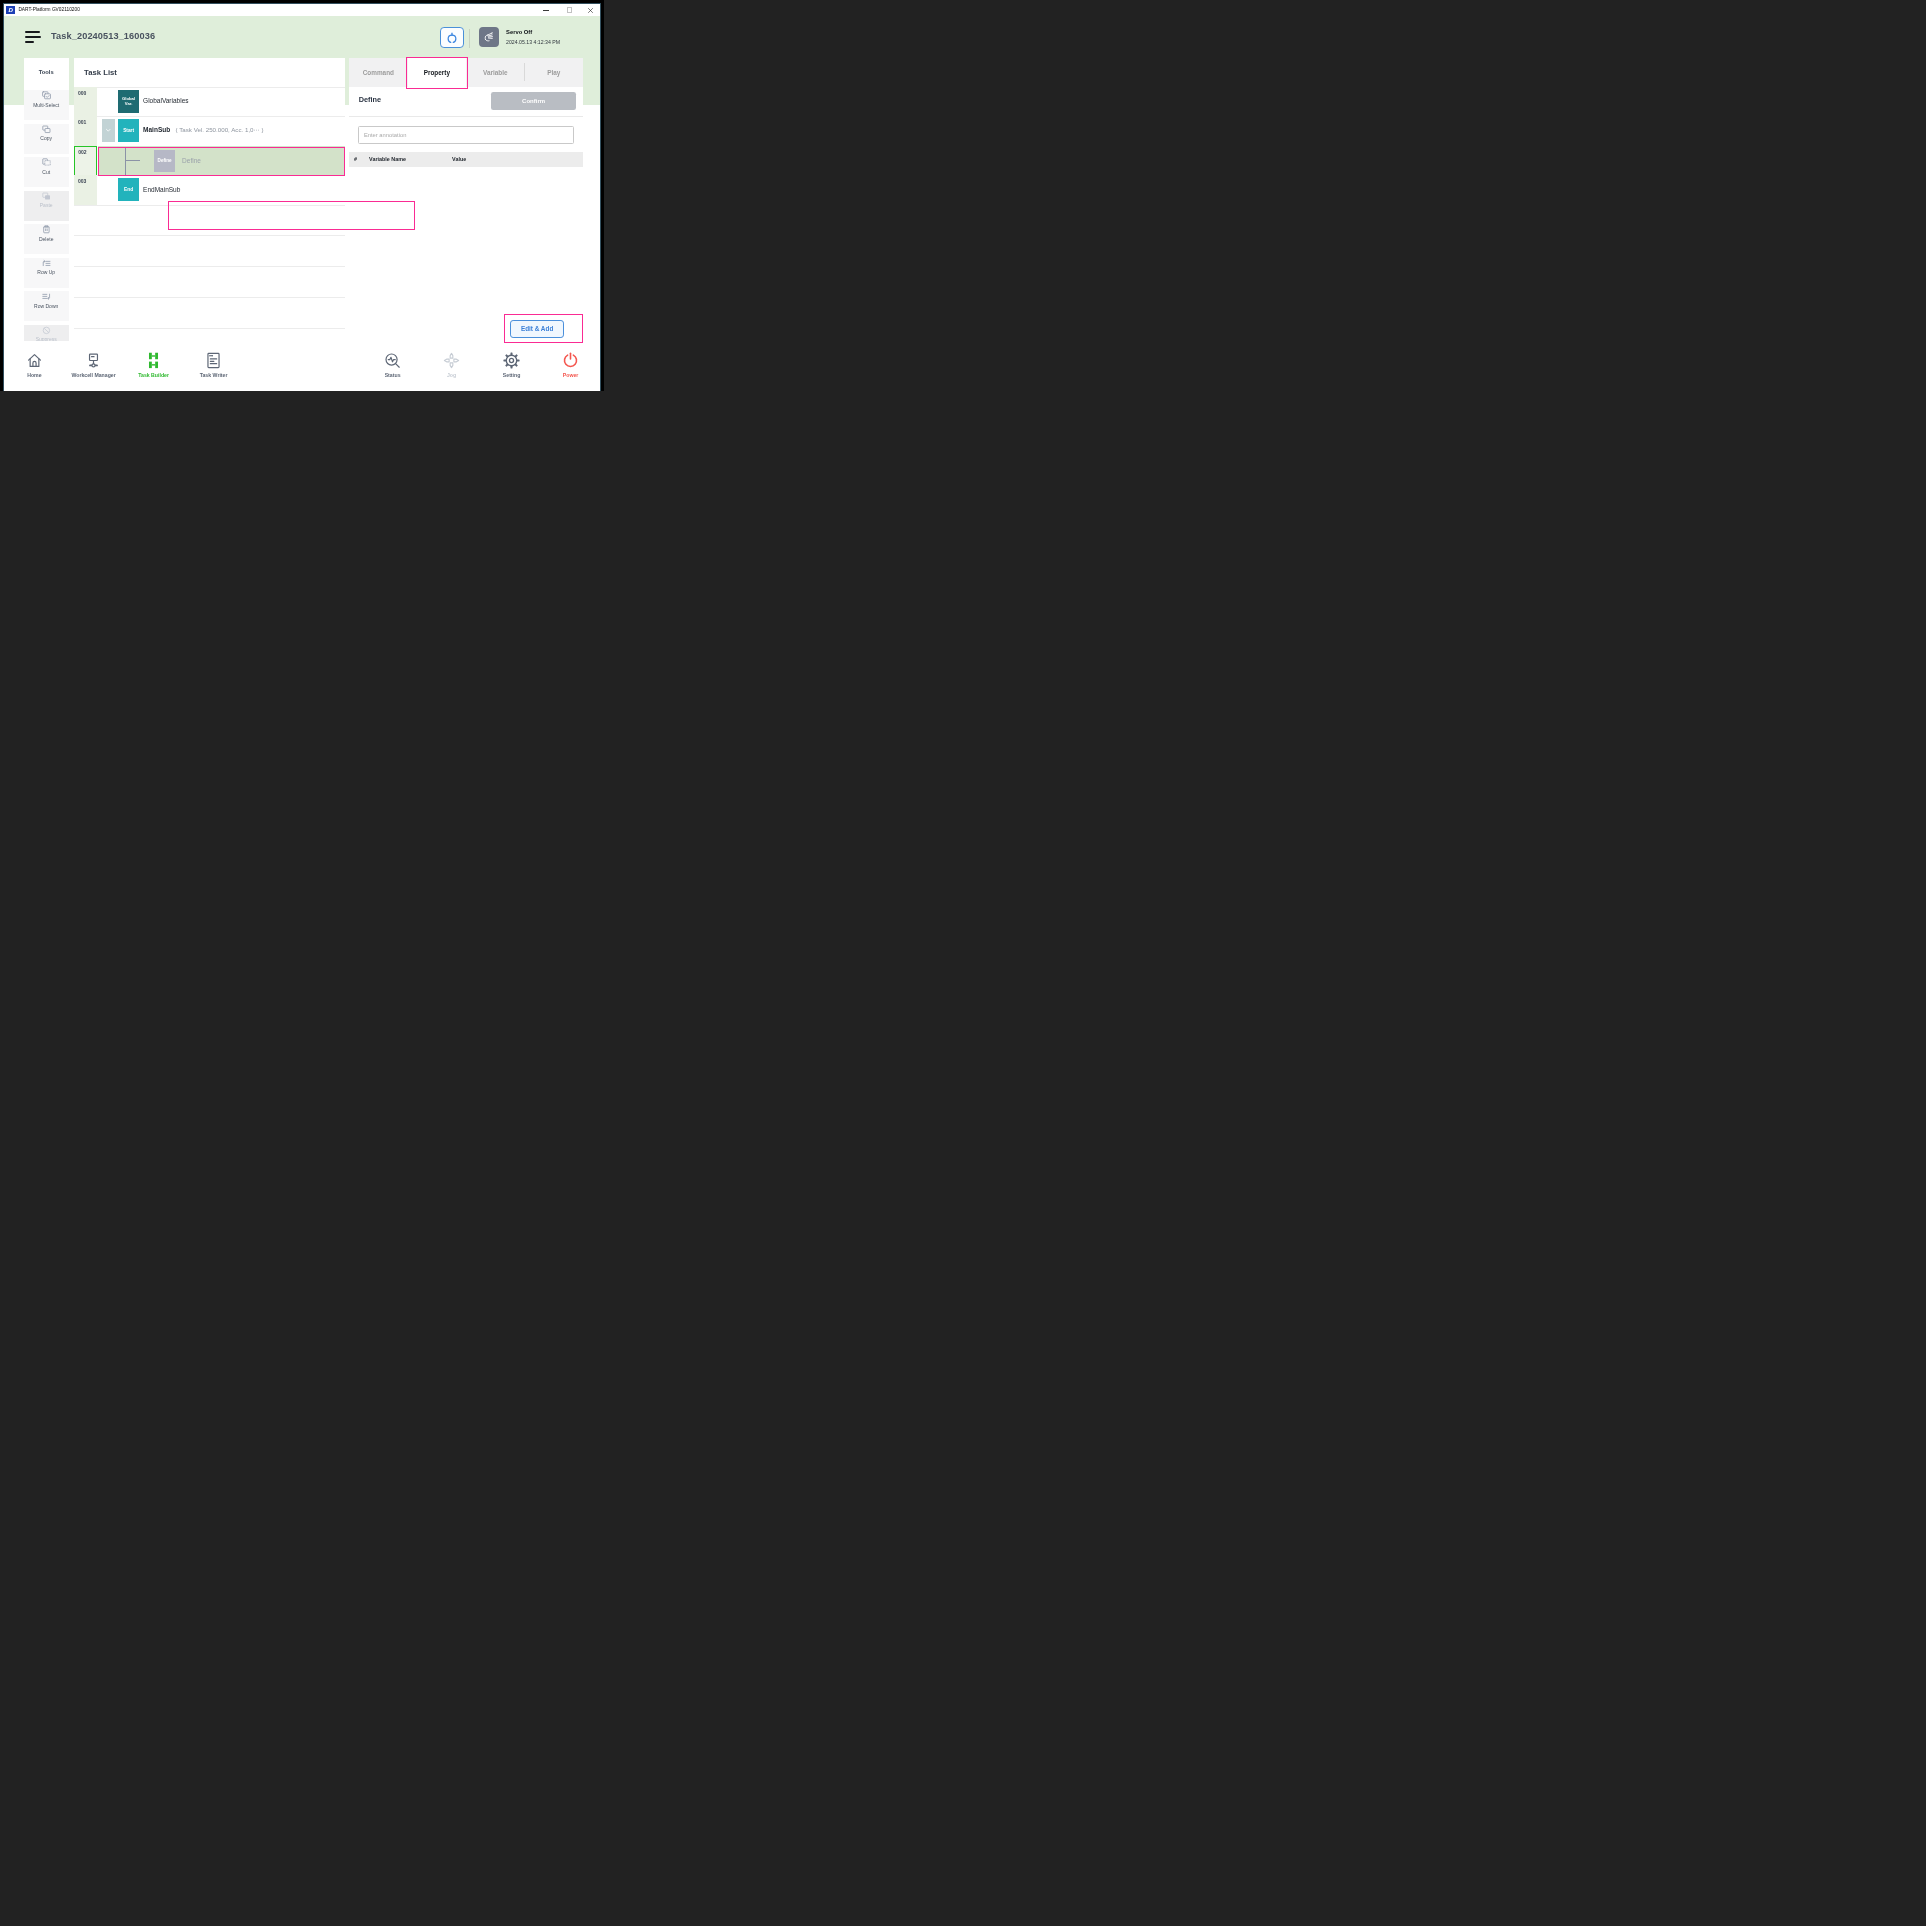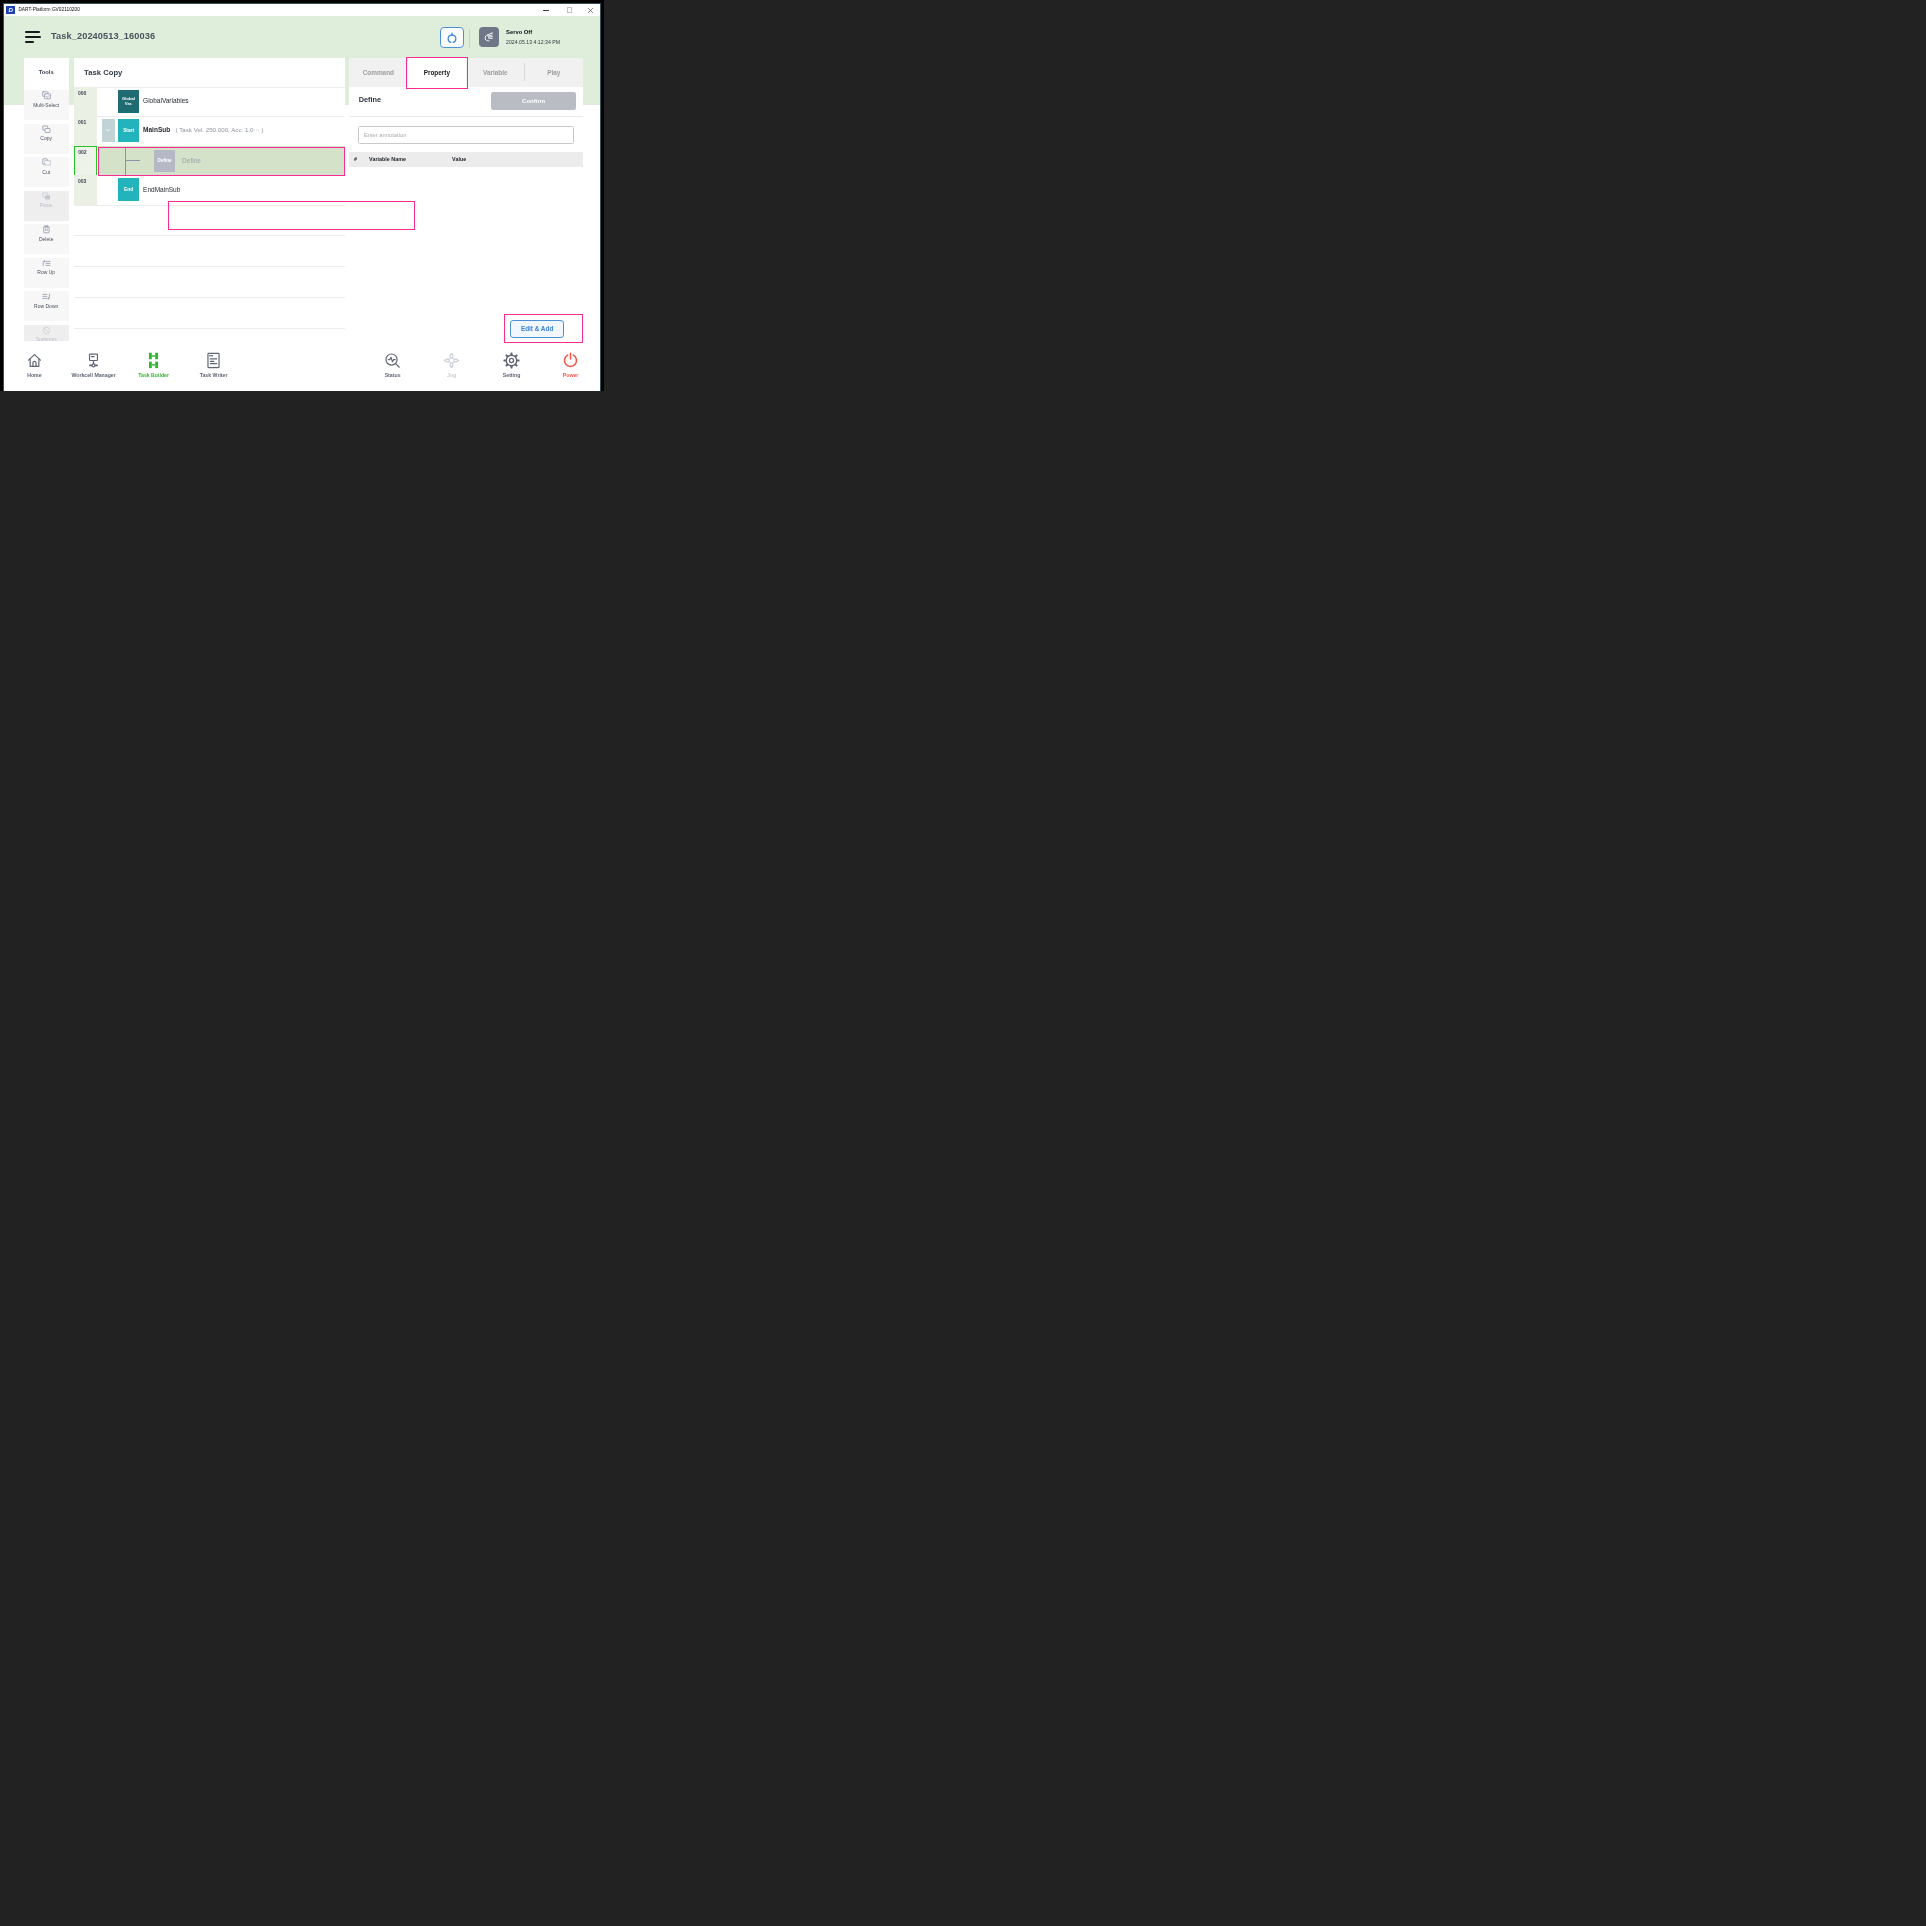--- a/index.html
+++ b/index.html
@@ -219,21 +219,21 @@
         <svg viewBox="0 0 24 24" fill="none" stroke="currentColor" stroke-width="1.6">
           <circle cx="12" cy="12" r="7.2"></circle>
           <path d="M7.2 7.5 L16.8 16.5"></path>
         </svg>
       </span>
       <div class="t-label">Suppress</div>
     </div>
   </div>
 
   <div class="tasklist">
-    <div class="tl-title">Task Copy</div>
+    <div class="tl-title">Task List</div>
 
     <div class="sep" style="top:28.5px;"></div>
     <div class="sep" style="top:58px;"></div>
     <div class="sep" style="top:117px;"></div>
     <div class="sep" style="top:147px;"></div>
     <div class="sep" style="top:177px;"></div>
     <div class="sep" style="top:208px;"></div>
     <div class="sep" style="top:239px;"></div>
     <div class="sep" style="top:270px;"></div>
 

